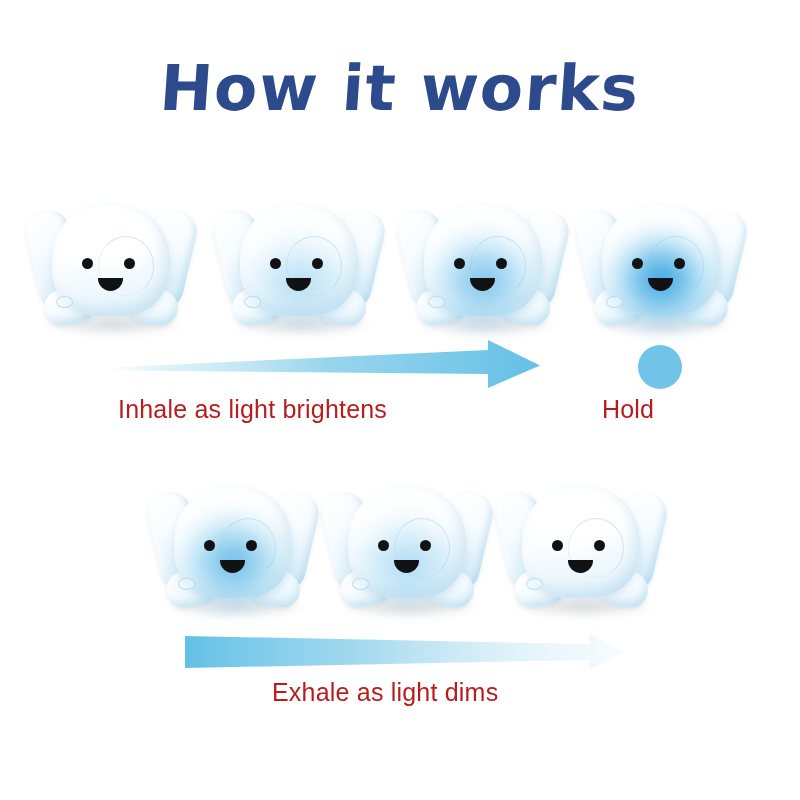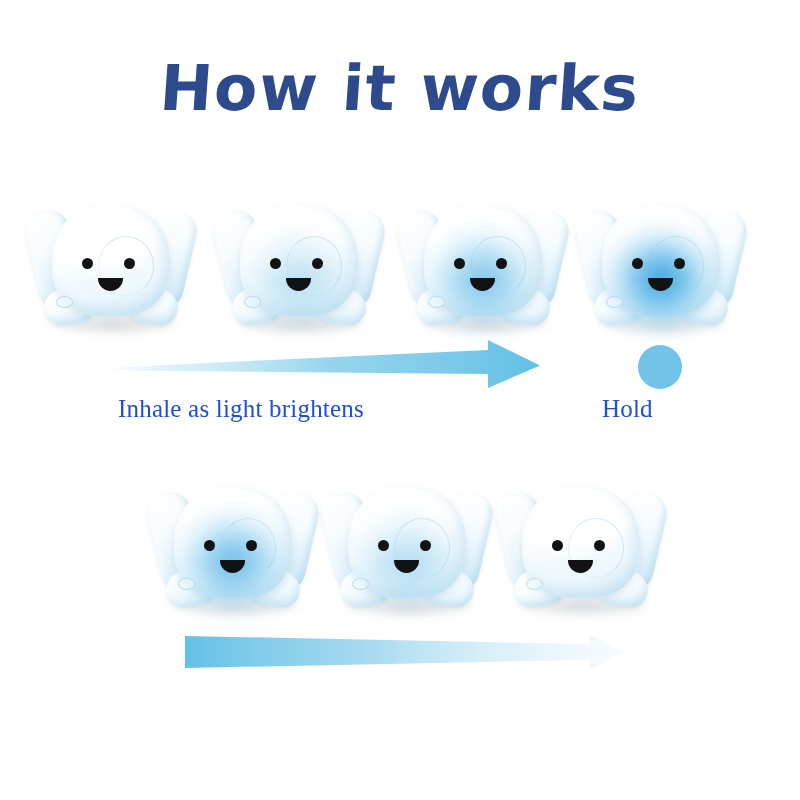--- a/index.html
+++ b/index.html
@@ -106,23 +106,23 @@
 
   
   .hold-dot{
     position:absolute;
     border-radius:50%;
   }
 
   
   .caption{
     position:absolute;
-    font-family:Liberation Serif, serif;
+    font-family:Liberation Sans, sans-serif;
     font-size:25px;
-    color:#1d4ed8;
+    color:#b91c1c;
     white-space:nowrap;
     letter-spacing:.2px;
   }
 </style>
 </head>
 <body>
 
 <div id="stage">
 
   <div class="title">How it works</div>
@@ -266,14 +266,15 @@
           <stop offset="0" stop-color="#63c0e6" stop-opacity="1"></stop>
           <stop offset="0.42" stop-color="#84cdea" stop-opacity="0.72"></stop>
           <stop offset="0.78" stop-color="#b9e2f4" stop-opacity="0.38"></stop>
           <stop offset="1" stop-color="#dcf0fa" stop-opacity="0.22"></stop>
         </linearGradient>
       </defs>
       <path d="M0,8 L404,16 L404,6 L440,24 L404,42 L404,32 L0,40 Z" fill="url(#gradExhale)"></path>
     </svg>
   </div>
 
+  <div class="caption" style="left:272px; top:678px;">Exhale as light dims</div>
 
 </div>
 
 </body></html>

